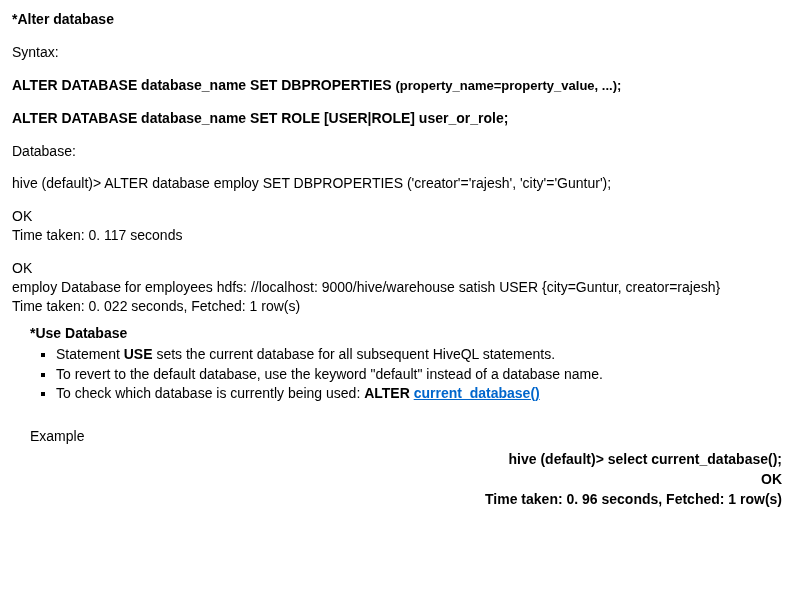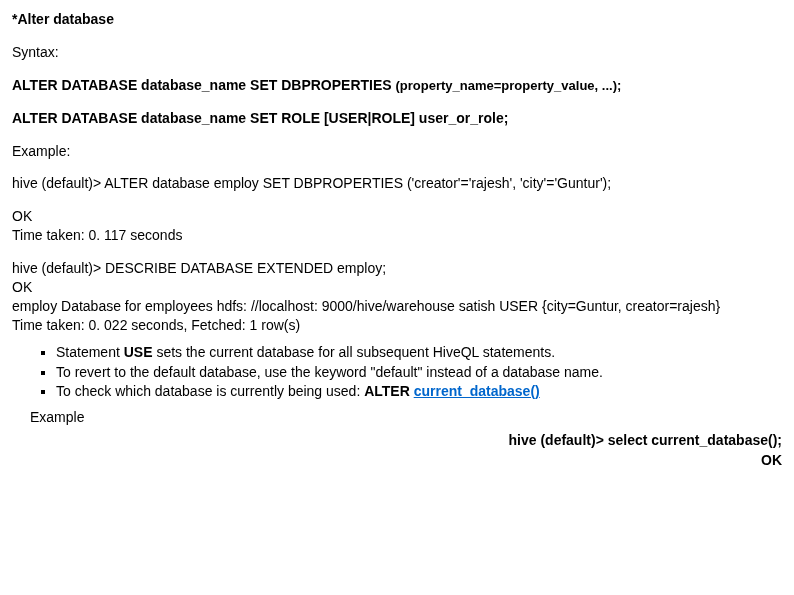--- a/index.html
+++ b/index.html
@@ -9,21 +9,21 @@
     margin: 0;
     padding: 10px 12px;
     width: 794px;
     box-sizing: border-box;
     line-height: 1.35;
   }
   .block { margin-bottom: 14px; }
   .bold { font-weight: bold; }
   ul.square {
     list-style-type: square;
-    margin: 2px 0 7px 26px;
+    margin: 2px 0 24px 26px;
     padding: 0;
   }
   ul.square li {
     font-size: 14px;
     margin-bottom: 1px;
   }
   a.link {
     color: #0066cc;
     text-decoration: underline;
   }
@@ -43,46 +43,47 @@
 <div class="block bold">*Alter database</div>
 
 <div class="block">Syntax:</div>
 
 <div class="block bold">
   <span>ALTER DATABASE database_name SET DBPROPERTIES </span><span style="font-weight:bold;font-size:13px">(property_name=property_value, ...);</span>
 </div>
 
 <div class="block bold">ALTER DATABASE database_name SET ROLE [USER|ROLE] user_or_role;</div>
 
-<div class="block">Example:</div>
+<div class="block">Database:</div>
 
 <div class="block">hive (default)&gt; ALTER database employ SET DBPROPERTIES ('creator'='rajesh', 'city'='Guntur');</div>
 
 <div class="block">
   <div>OK</div>
   <div>Time taken: 0. 117 seconds</div>
 </div>
 
 <div>
-  <div>hive (default)&gt; DESCRIBE DATABASE EXTENDED employ;</div>
   <div>OK</div>
   <div>employ    Database for employees hdfs: //localhost: 9000/hive/warehouse   satish  USER {city=Guntur, creator=rajesh}</div>
   <div>Time taken: 0. 022 seconds, Fetched: 1 row(s)</div>
 </div>
 
 <div class="indent-section" style="margin-top:8px">
+  <div class="bold">*Use Database</div>
   <ul class="square">
     <li>
       <span>Statement </span><span class="bold">USE</span><span> sets the current database for all subsequent HiveQL statements.</span>
     </li>
     <li>To revert to the default database, use the keyword "default" instead of a database name.</li>
     <li>
       <span>To check which database is currently being used: </span><span class="bold">ALTER </span><a href="#" class="link bold">current_database()</a>
     </li>
   </ul>
 
   <div>Example</div>
 
   <div class="example-output" style="margin-top:4px">
     <div>hive (default)&gt; select current_database();</div>
     <div>OK</div>
+    <div>Time taken: 0. 96 seconds, Fetched: 1 row(s)</div>
   </div>
 </div>
 
 </body></html>

